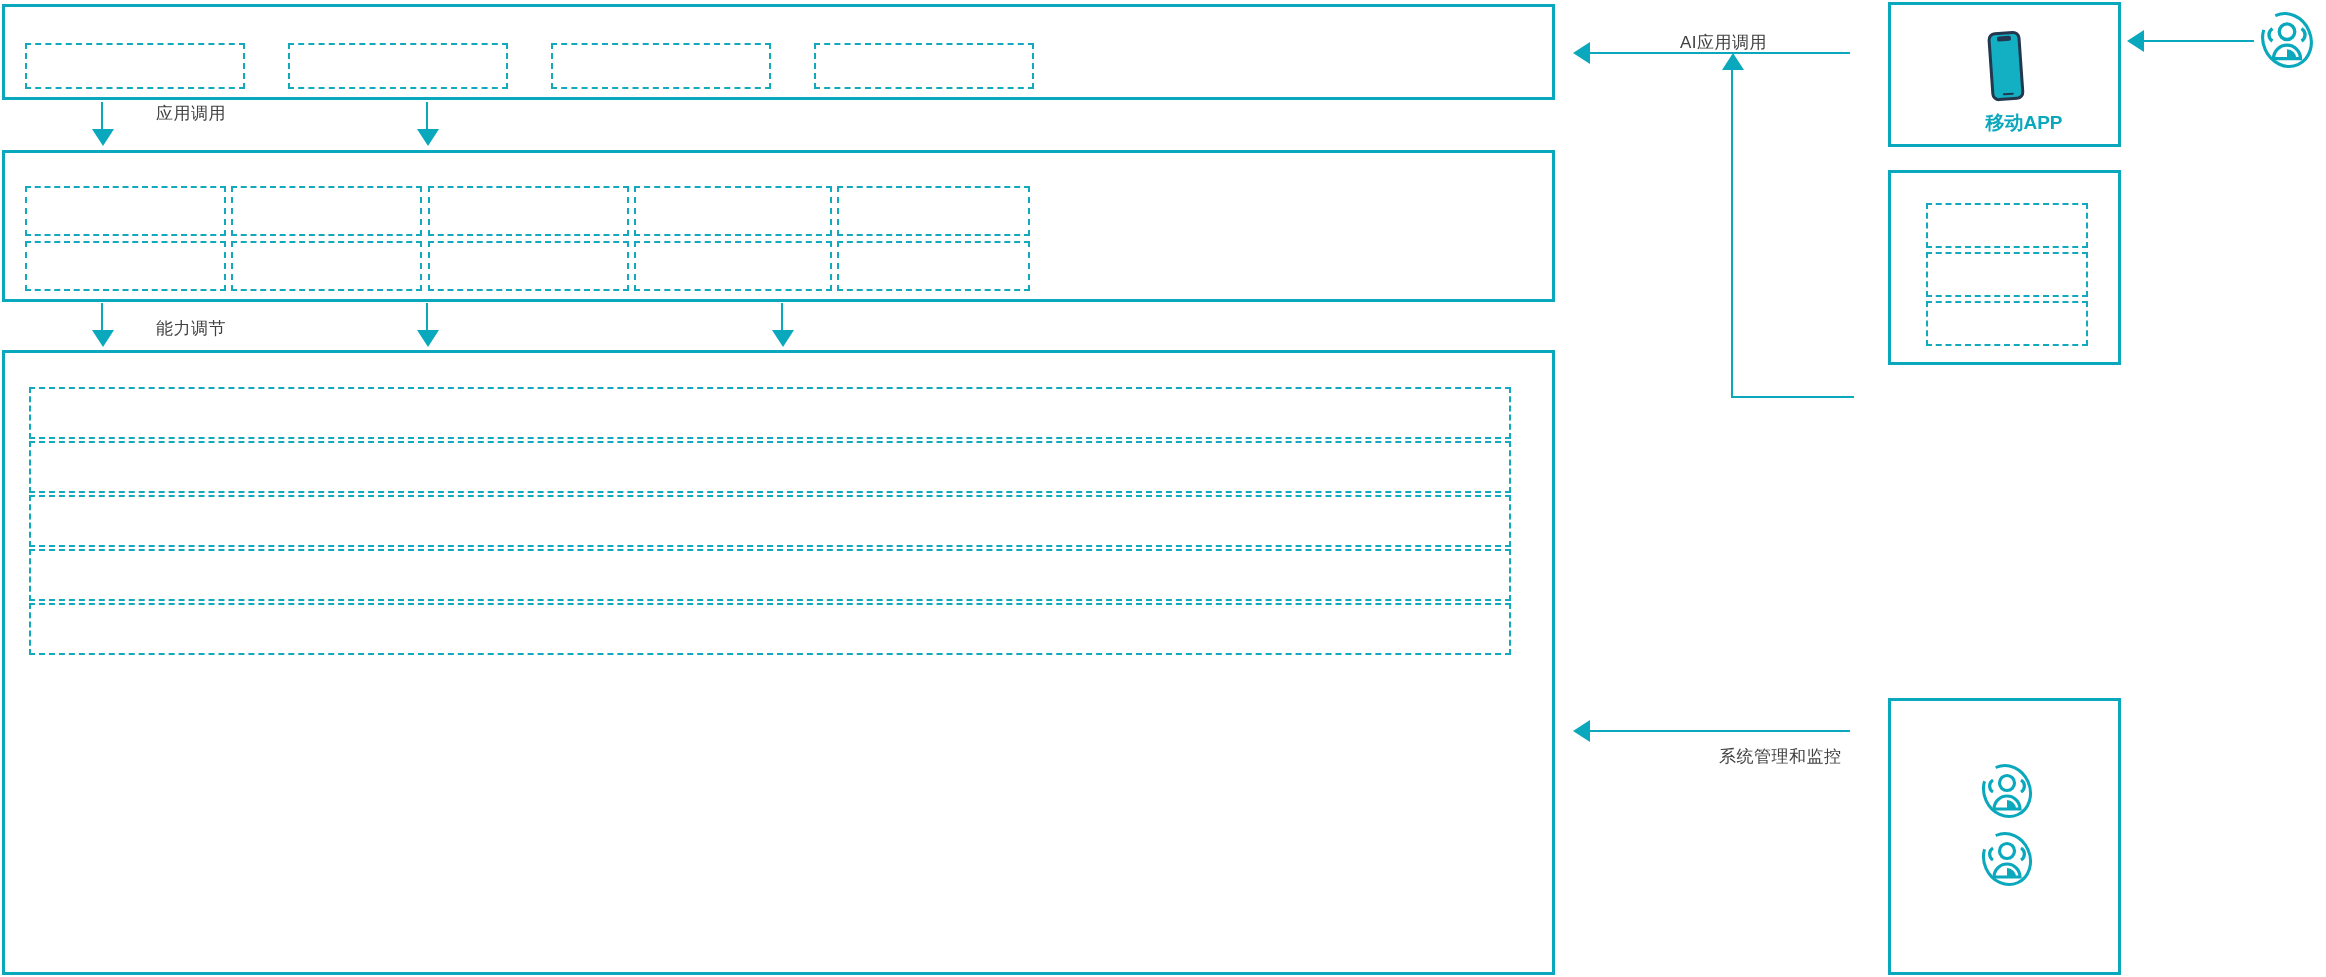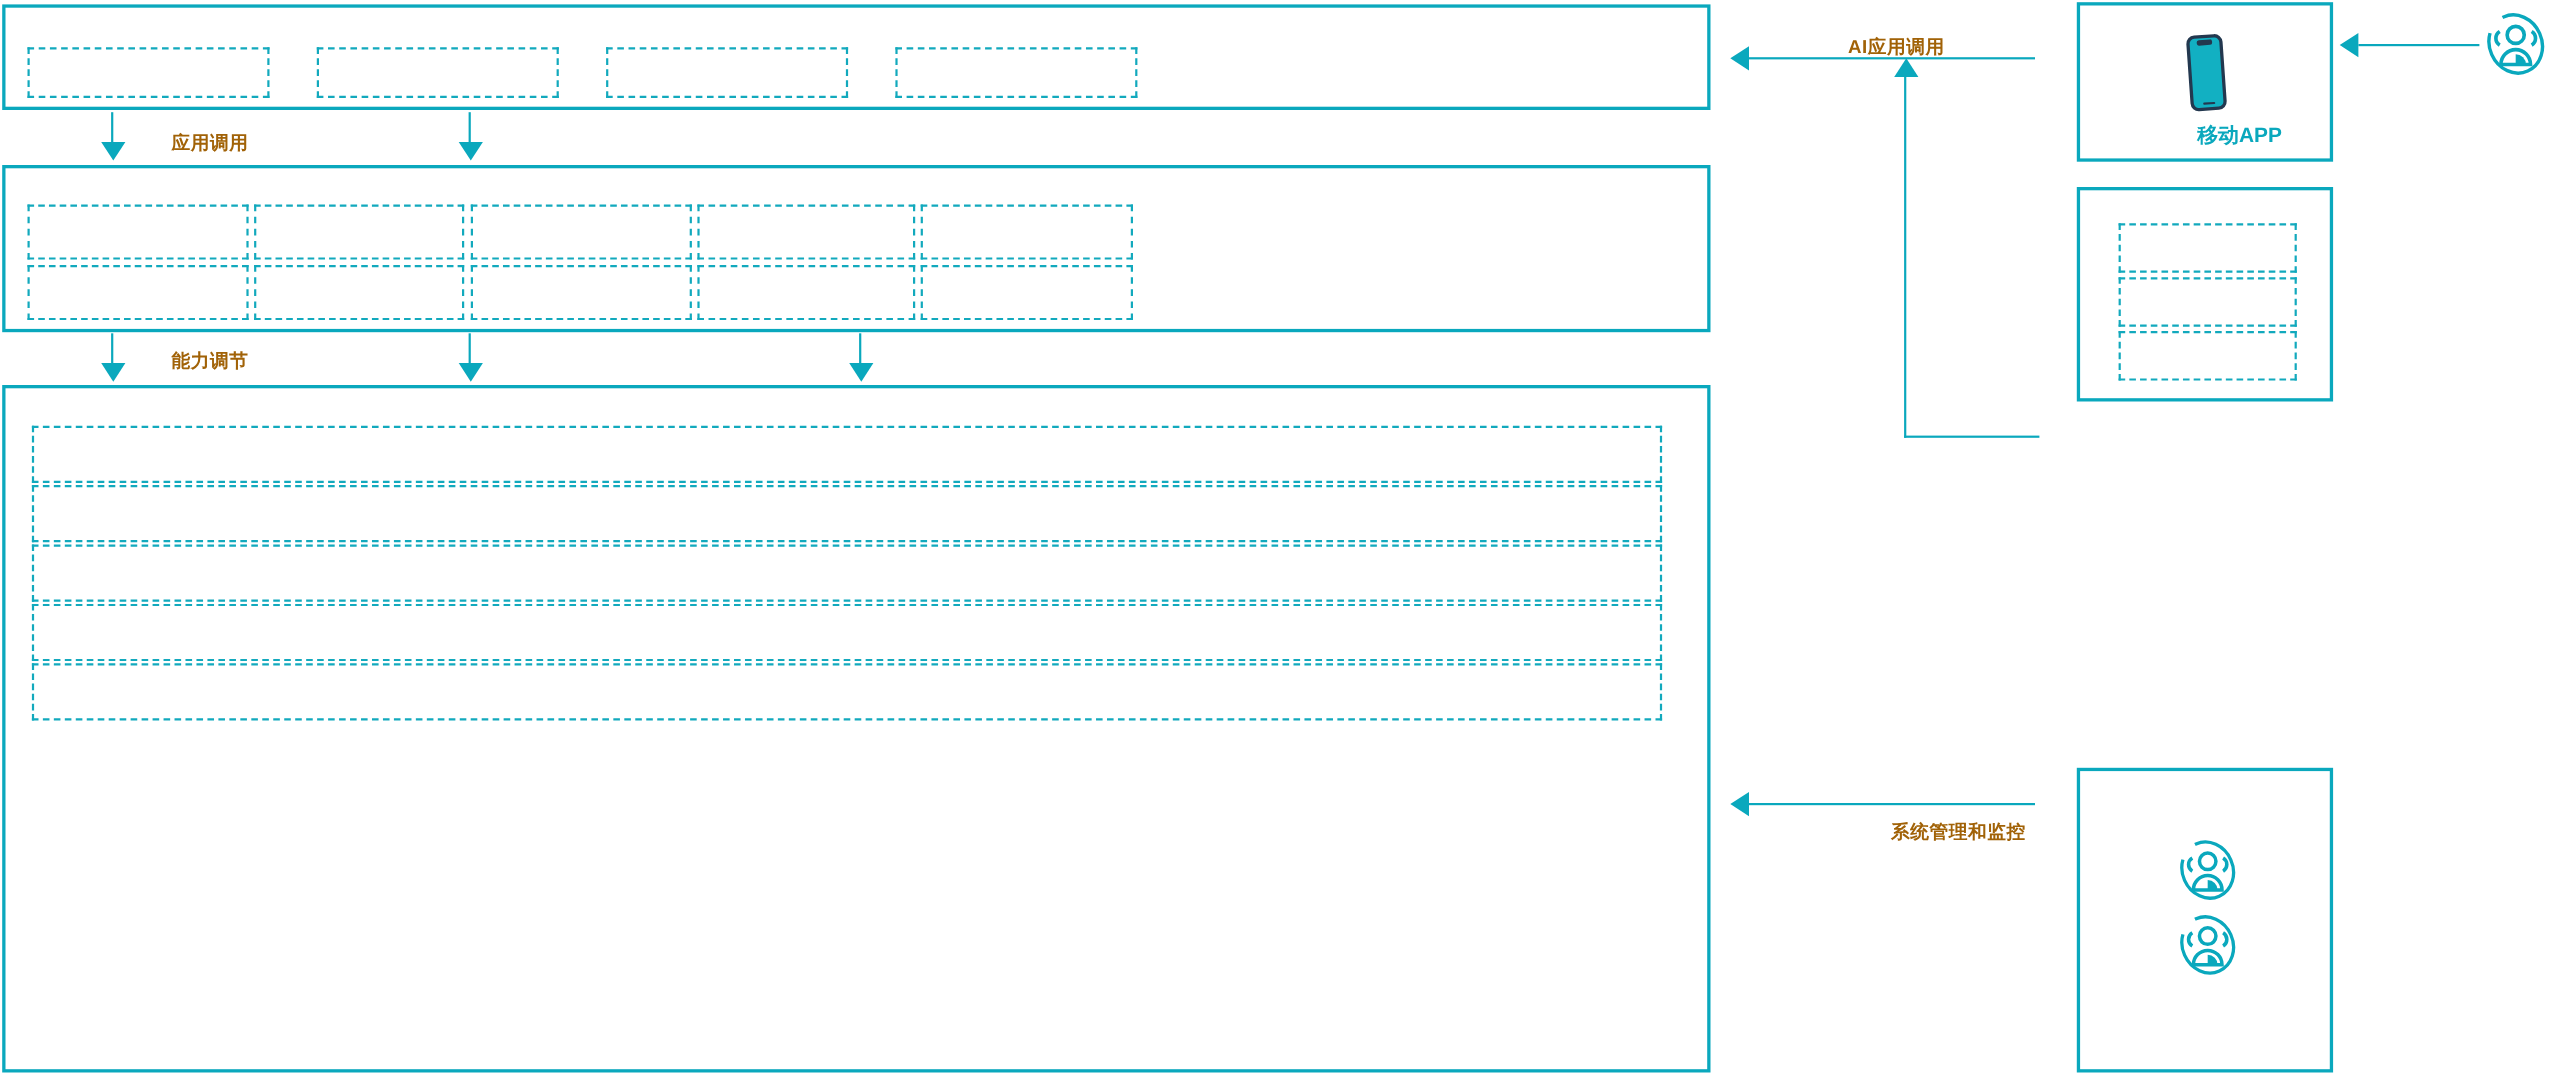--- a/index.html
+++ b/index.html
@@ -61,37 +61,37 @@
     position: absolute;
     width: 0; height: 0;
     border-top: 11px solid transparent;
     border-bottom: 11px solid transparent;
     border-right: 17px solid #0aa8bd;
   }
 
   
   .flow-label {
     position: absolute;
-    color: #a16207;
+    color: #404040;
     font-size: 17px;
-    font-weight: bold;
+    font-weight: normal;
     white-space: nowrap;
     letter-spacing: 0.5px;
   }
 
   
   .node-caption {
     position: absolute;
     color: #0aa8bd;
     font-size: 19px;
     font-weight: bold;
     white-space: nowrap;
     text-align: center;
     width: 100%;
-    left: 16px;
+    left: 4px;
     padding-left: 31px;
   }
 
   .icon-wrap { position: absolute; }
 </style>
 </head>
 <body>
 
 <div id="canvas">
 
@@ -101,21 +101,21 @@
     <div class="slot" style="left:546px; top:36px; width:220px; height:46px;"></div>
     <div class="slot" style="left:809px; top:36px; width:220px; height:46px;"></div>
   </div>
 
   <div class="vline" style="left:101px; top:102px; height:34px;"></div>
   <div class="arrow-down" style="left:92px; top:129px;"></div>
 
   <div class="vline" style="left:426px; top:102px; height:34px;"></div>
   <div class="arrow-down" style="left:417px; top:129px;"></div>
 
-  <div class="flow-label" style="left:156px; top:118px;">应用调用</div>
+  <div class="flow-label" style="left:156px; top:102px;">应用调用</div>
 
   <div class="panel" style="left:2px; top:150px; width:1553px; height:152px;">
 
     <div class="slot" style="left:20px; top:33px; width:201px; height:50px;"></div>
     <div class="slot" style="left:226px; top:33px; width:191px; height:50px;"></div>
     <div class="slot" style="left:423px; top:33px; width:201px; height:50px;"></div>
     <div class="slot" style="left:629px; top:33px; width:198px; height:50px;"></div>
     <div class="slot" style="left:832px; top:33px; width:193px; height:50px;"></div>
 
     <div class="slot" style="left:20px; top:88px; width:201px; height:50px;"></div>

